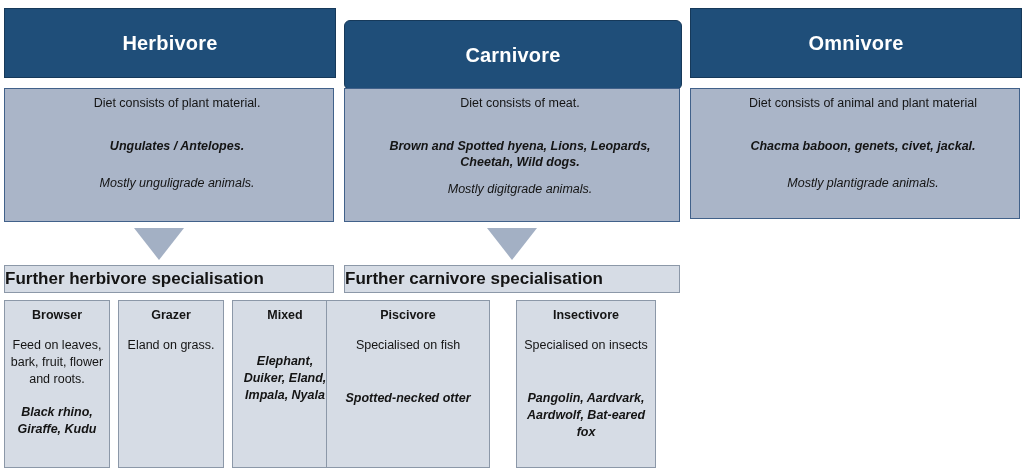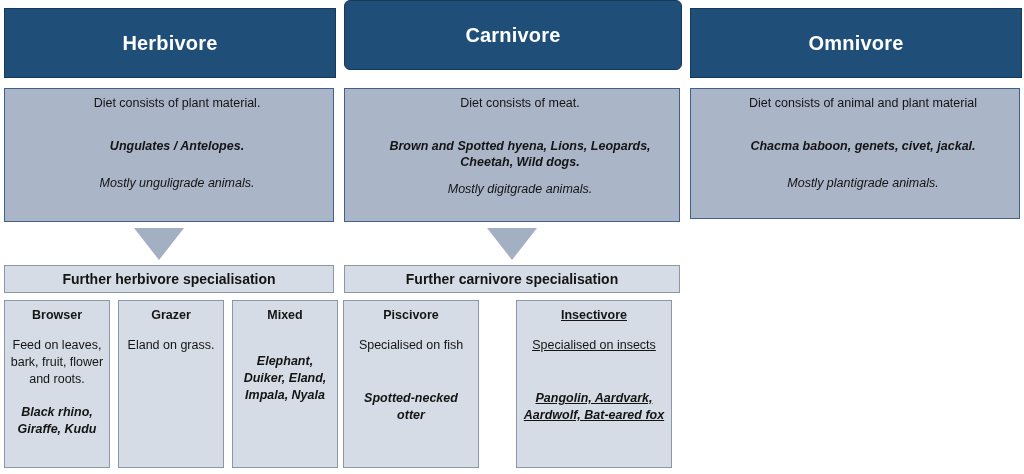--- a/index.html
+++ b/index.html
@@ -81,22 +81,22 @@
     border-top: 32px solid #A3B0C4;
   }
 
   
   .spec-banner {
     position: absolute;
     background: #D6DCE5;
     border: 1px solid #8C98A8;
     display: flex;
     align-items: center;
-    justify-content: center;
-    font-size: 14px;
+    justify-content: flex-start;
+    font-size: 17px;
     font-weight: bold;
     color: #141414;
     box-sizing: border-box;
   }
 
   
   .spec-box {
     position: absolute;
     background: #D6DCE5;
     border: 1px solid #8C98A8;
@@ -167,47 +167,47 @@
     <div class="gap-lg"></div>
   </div>
 
   <div class="spec-box" style="left:232px; top:300px; width:106px; height:168px;">
     <div class="spec-title">Mixed</div>
     <div class="gap-sm"></div>
     <div class="gap-md"></div>
     <div class="spec-examples">Elephant, Duiker, Eland, Impala, Nyala</div>
   </div>
 
-  <div class="cat-header" style="left:344px; top:0; width:336px; height:68px;border-radius:6px;">
+  <div class="cat-header" style="left:344px; top:20px; width:336px; height:68px;border-radius:6px;">
     <span>Carnivore</span>
   </div>
 
   <div class="cat-body" style="left:344px; top:88px; width:336px; height:134px;">
     <div class="line-plain">Diet consists of meat.</div>
     <div class="spacer-a"></div>
     <div class="line-bolditalic">Brown and Spotted hyena, Lions, Leopards, Cheetah, Wild dogs.</div>
     <div class="spacer-b2"></div>
     <div class="line-italic">Mostly digitgrade animals.</div>
   </div>
 
   <div class="down-arrow" style="left:487px; top:228px;"></div>
 
   <div class="spec-banner" style="left:344px; top:265px; width:336px; height:28px;">
     <span>Further carnivore specialisation</span>
   </div>
 
-  <div class="spec-box" style="left:343px; top:300px; width:136px; height:168px;">
+  <div class="spec-box" style="left:326px; top:300px; width:164px; height:168px;">
     <div class="spec-title">Piscivore</div>
     <div class="gap-sm"></div>
     <div class="spec-desc">Specialised on fish</div>
     <div class="gap-lg"></div>
     <div class="spec-examples">Spotted-necked otter</div>
   </div>
 
-  <div class="spec-box" style="left:516px; top:300px; width:156px; height:168px;text-decoration:underline;">
+  <div class="spec-box" style="left:516px; top:300px; width:140px; height:168px;">
     <div class="spec-title">Insectivore</div>
     <div class="gap-sm"></div>
     <div class="spec-desc">Specialised on insects</div>
     <div class="gap-lg"></div>
     <div class="spec-examples">Pangolin, Aardvark, Aardwolf, Bat-eared fox</div>
   </div>
 
   <div class="cat-header" style="left:690px; top:8px; width:330px; height:68px;">
     <span>Omnivore</span>
   </div>

